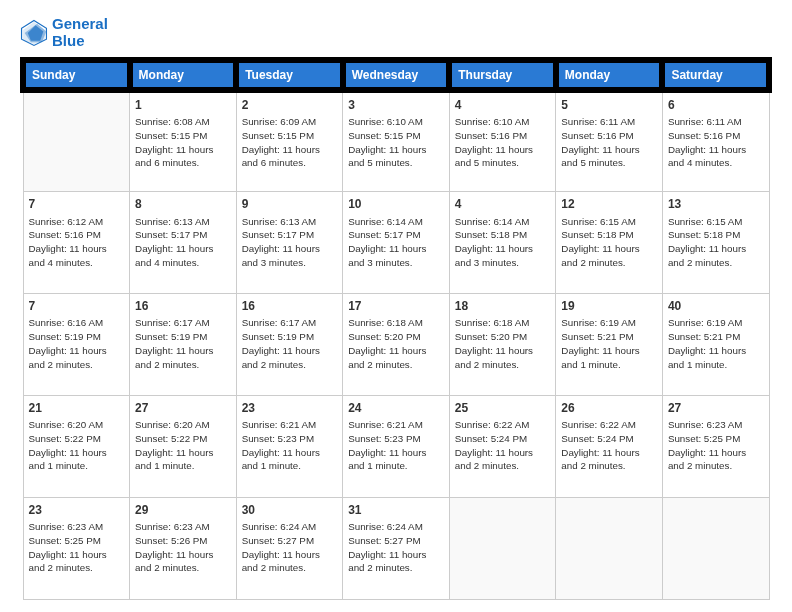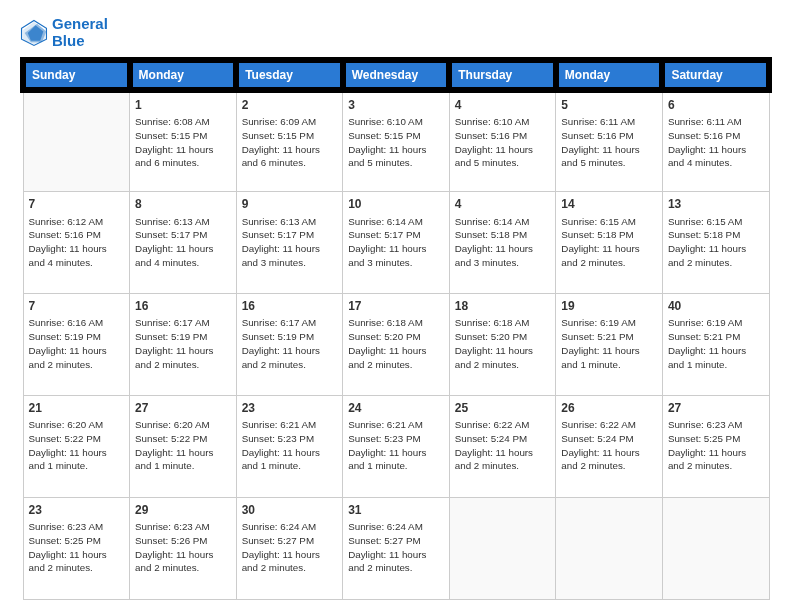--- a/index.html
+++ b/index.html
@@ -164,21 +164,21 @@
           </td>
           <td>
             <span class="day-number">10</span>
             <div class="day-info">Sunrise: 6:14 AM<br>Sunset: 5:17 PM<br>Daylight: 11 hours<br>and 3 minutes.</div>
           </td>
           <td>
             <span class="day-number">4</span>
             <div class="day-info">Sunrise: 6:14 AM<br>Sunset: 5:18 PM<br>Daylight: 11 hours<br>and 3 minutes.</div>
           </td>
           <td>
-            <span class="day-number">14</span>
+            <span class="day-number">12</span>
             <div class="day-info">Sunrise: 6:15 AM<br>Sunset: 5:18 PM<br>Daylight: 11 hours<br>and 2 minutes.</div>
           </td>
           <td>
             <span class="day-number">13</span>
             <div class="day-info">Sunrise: 6:15 AM<br>Sunset: 5:18 PM<br>Daylight: 11 hours<br>and 2 minutes.</div>
           </td>
         </tr>
         <tr>
           <td>
             <span class="day-number">7</span>

